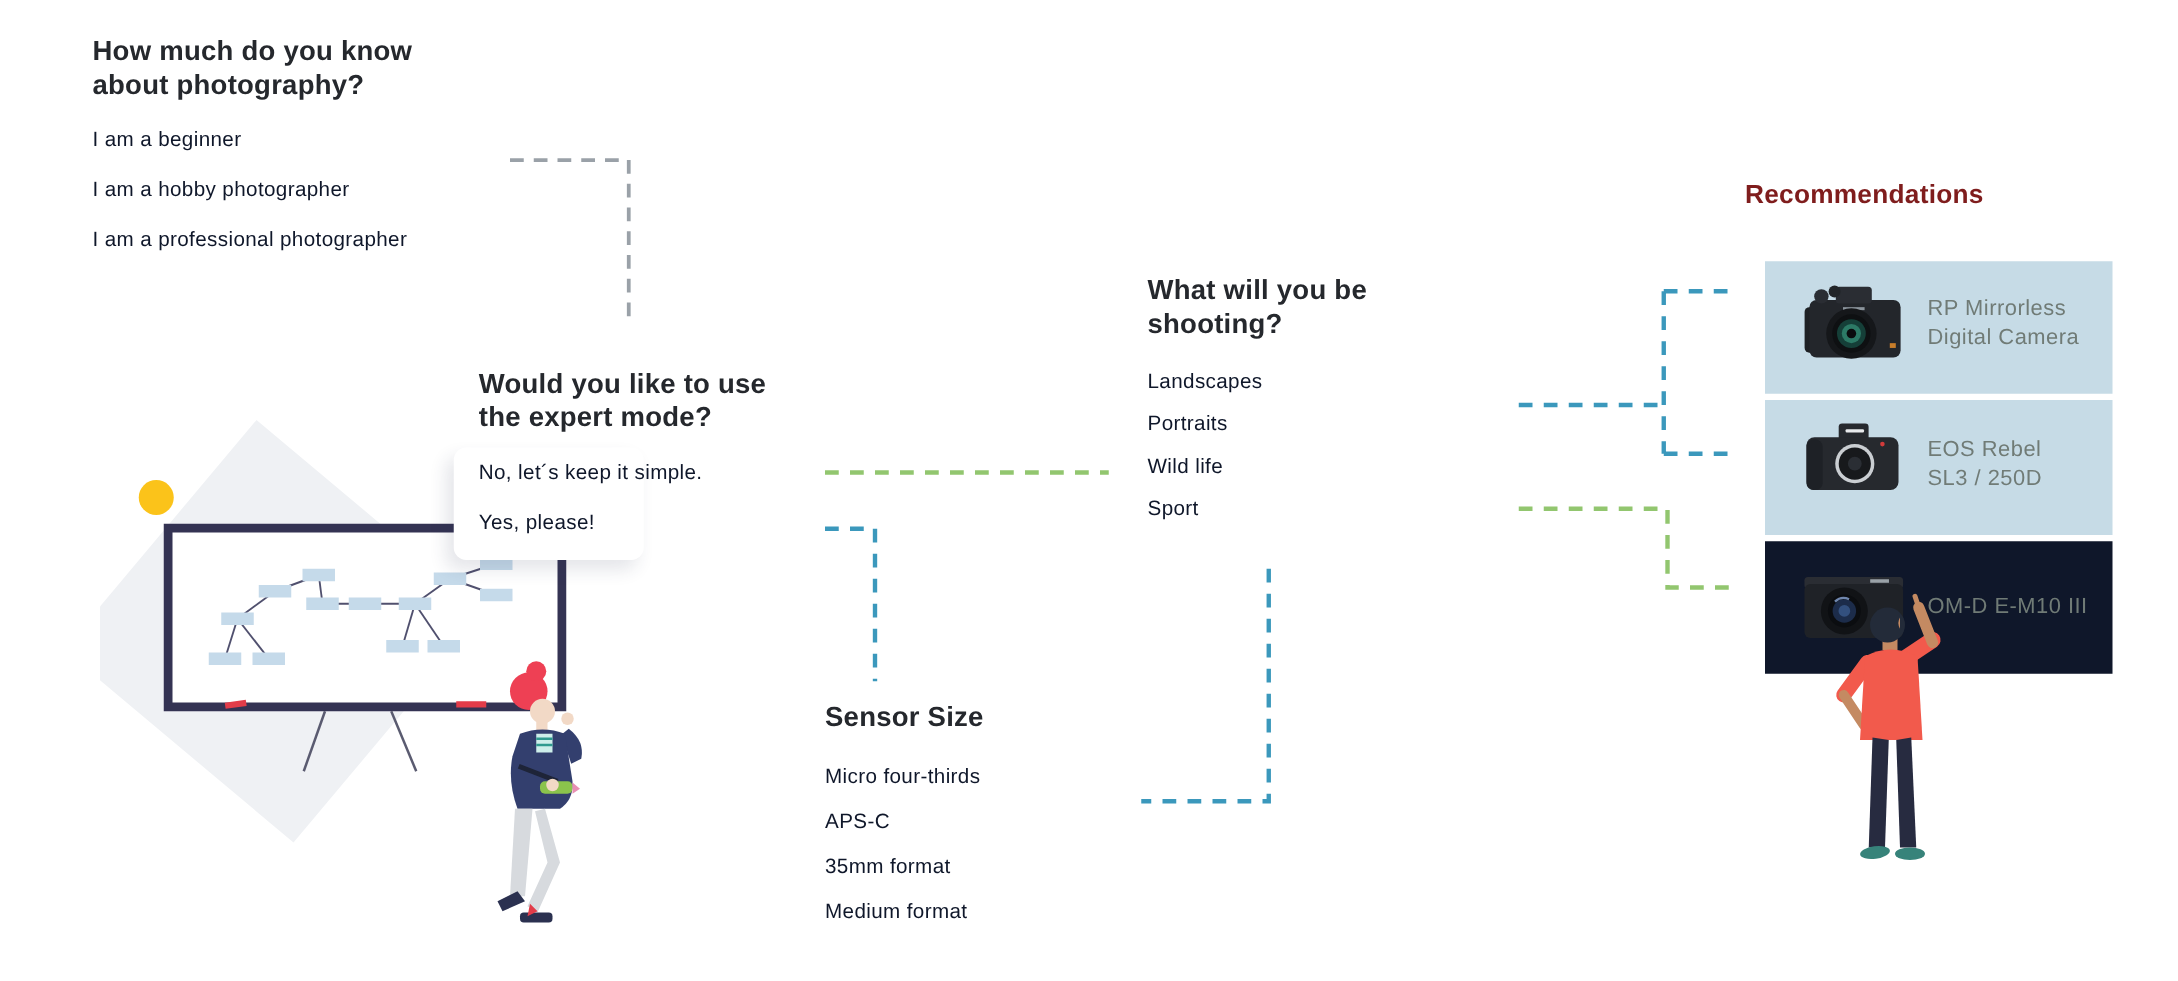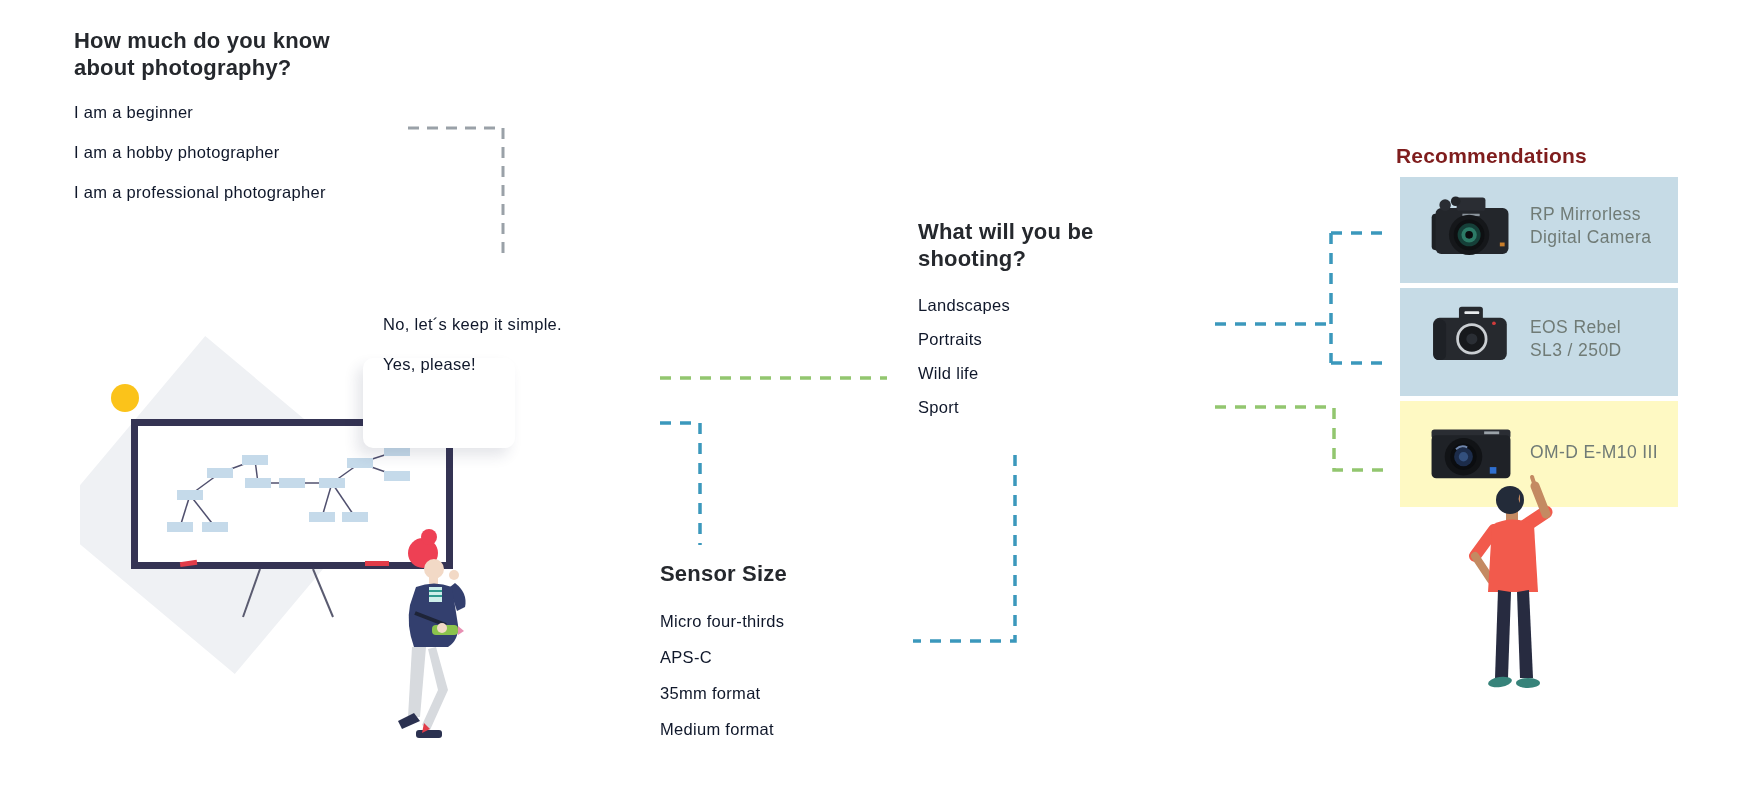--- a/index.html
+++ b/index.html
@@ -26,24 +26,24 @@
   #q4{left:660px;top:560px;width:260px;}
   #q4 .opts{margin-top:25px;}  #q4 .opt{margin-bottom:17px;}
 
   
   .bubble{position:absolute;left:363px;top:358px;width:152px;height:90px;background:#fff;
           border-radius:10px;box-shadow:-6px 8px 14px rgba(45,50,85,.12);}
 
   
   #rec{left:1396px;top:144px;width:278px;height:380px;position:absolute;}
   .rec-title{margin:0;font-size:21px;line-height:24px;font-weight:800;color:#7f1d1d;letter-spacing:.2px;}
-  .rec-card{position:absolute;left:4px;width:278px;cursor:pointer;}
+  .rec-card{position:absolute;left:16px;width:278px;cursor:pointer;margin-top:32px;}
   #card1{top:33px;height:106px;background:#c6dbe6;}
   #card2{top:144px;height:108px;background:#c6dbe6;}
-  #card3{top:257px;height:106px;background:#fef9c3;}
+  #card3{top:257px;height:106px;background:#0f172a;}
   .cam{position:absolute;left:24px;}
   #card1 .cam{top:15px;}
   #card2 .cam{top:12px;}
   #card3 .cam{top:21px;}
   .rec-label{position:absolute;left:130px;font-size:17.5px;line-height:23px;color:#707b76;letter-spacing:.4px;}
   #card1 .rec-label{top:26px;}
   #card2 .rec-label{top:28px;}
   #card3 .rec-label{top:40px;}
 
   
@@ -132,20 +132,21 @@
   <section class="qsec" id="q1">
     <h2 class="qtitle">How much do you know about photography?</h2>
     <div class="opts">
       <div class="opt">I am a beginner</div>
       <div class="opt">I am a hobby photographer</div>
       <div class="opt">I am a professional photographer</div>
     </div>
   </section>
 
   <section class="qsec" id="q2">
+    <h2 class="qtitle">Would you like to use the expert mode?</h2>
     <div class="opts">
       <div class="opt">No, let´s keep it simple.</div>
       <div class="opt">Yes, please!</div>
     </div>
   </section>
 
   <section class="qsec" id="q3">
     <h2 class="qtitle">What will you be shooting?</h2>
     <div class="opts">
       <div class="opt">Landscapes</div>

